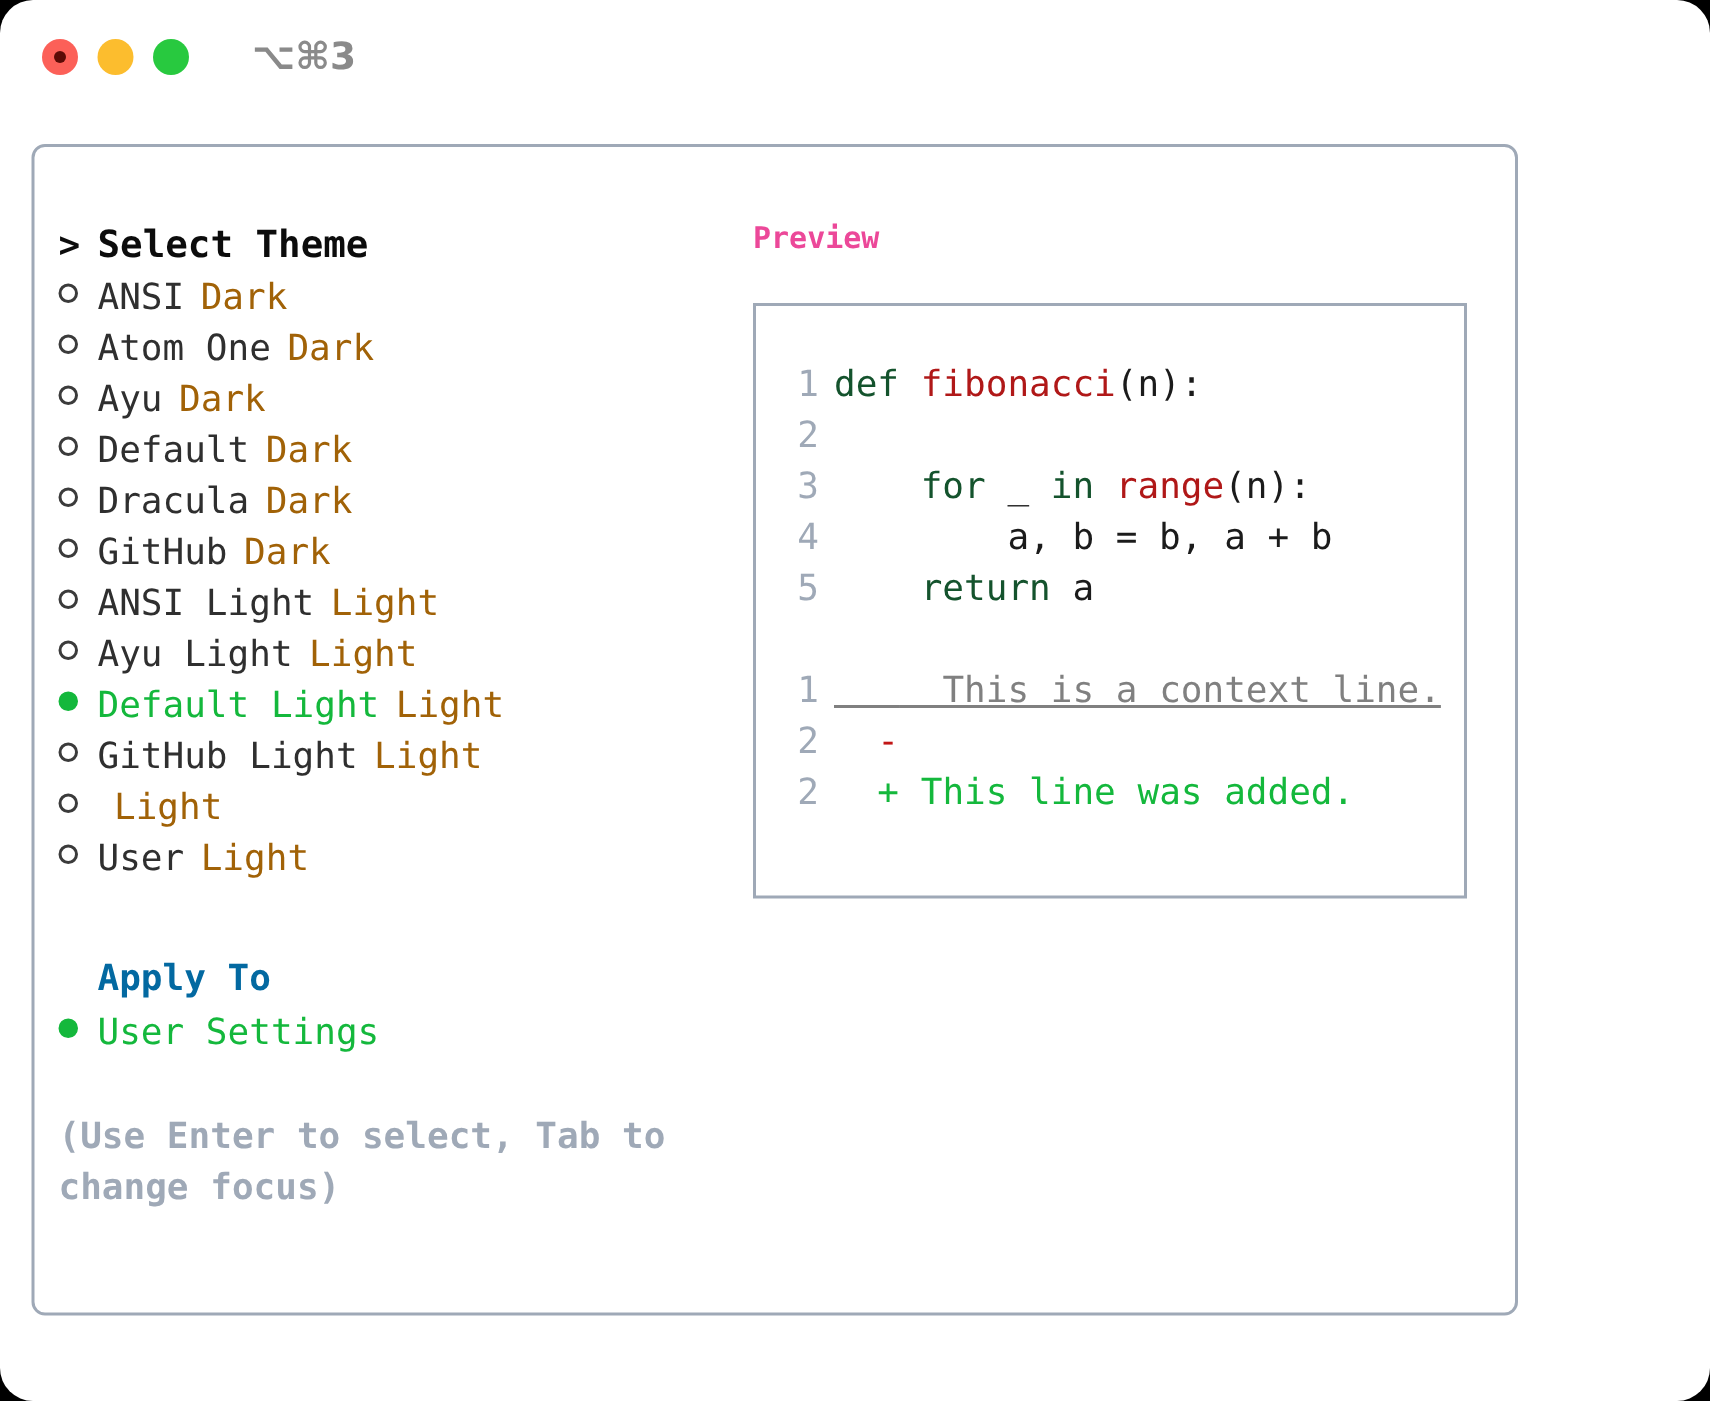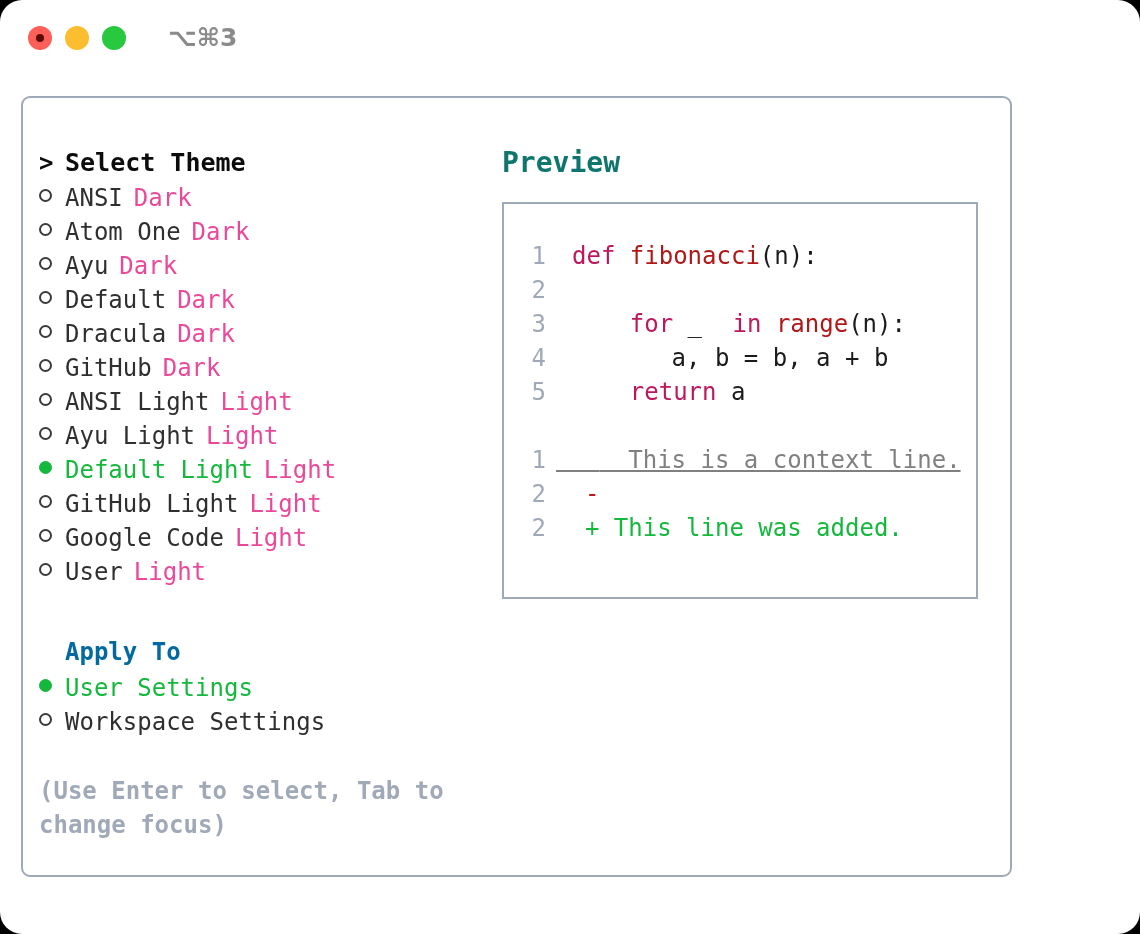--- a/index.html
+++ b/index.html
@@ -133,21 +133,21 @@
     font-weight: bold;
     color: #0c0c0c;
     font-size: 25px;
     height: 36px;
   }
   .header-row .marker { font-weight: bold; }
 
   .theme-name { color: #2f2f2f; }
   .theme-name.selected { color: #14b83c; }
   .theme-kind {
-    color: #ec4899;
+    color: #a16207;
     margin-left: 11px;
   }
 
   .section-title {
     font-weight: bold;
     color: #0369a1;
     font-size: 24px;
     height: 34px;
     padding-left: 26px;
     white-space: pre;
@@ -166,23 +166,23 @@
   }
 
   
   .right-col {
     position: absolute;
     left: 479px;
     top: 48px;
     width: 490px;
   }
   .preview-title {
-    font-size: 28px;
-    font-weight: bold;
-    color: #0f766e;
+    font-size: 20px;
+    font-weight: bold;
+    color: #ec4899;
     height: 36px;
   }
   .preview-box {
     margin-top: 20px;
     width: 476px;
     height: 397px;
     border: 2px solid #9fa9b7;
     box-sizing: border-box;
     background: #ffffff;
     padding: 38px 0 0 12px;
@@ -195,21 +195,21 @@
     white-space: pre;
   }
   .lineno {
     display: inline-block;
     width: 30px;
     flex: 0 0 30px;
     text-align: right;
     color: #9fa9b7;
     margin-right: 10px;
   }
-  .kw   { color: #be185d; margin-left: 16px; }
+  .kw   { color: #14532d; }
   .fn   { color: #b01818; }
   .plain{ color: #1b1b1b; }
   .ctx  { color: #808080; text-decoration: underline; }
   .del  { color: #c21616; }
   .add  { color: #14b83c; }
   .gap  { height: 34px; }
 </style>
 </head>
 <body>
 
@@ -237,30 +237,29 @@
             <div class="row"><span class="bullet-wrap"><span class="bullet empty"></span></span><span class="theme-name">ANSI</span><span class="theme-kind">Dark</span></div>
             <div class="row"><span class="bullet-wrap"><span class="bullet empty"></span></span><span class="theme-name">Atom One</span><span class="theme-kind">Dark</span></div>
             <div class="row"><span class="bullet-wrap"><span class="bullet empty"></span></span><span class="theme-name">Ayu</span><span class="theme-kind">Dark</span></div>
             <div class="row"><span class="bullet-wrap"><span class="bullet empty"></span></span><span class="theme-name">Default</span><span class="theme-kind">Dark</span></div>
             <div class="row"><span class="bullet-wrap"><span class="bullet empty"></span></span><span class="theme-name">Dracula</span><span class="theme-kind">Dark</span></div>
             <div class="row"><span class="bullet-wrap"><span class="bullet empty"></span></span><span class="theme-name">GitHub</span><span class="theme-kind">Dark</span></div>
             <div class="row"><span class="bullet-wrap"><span class="bullet empty"></span></span><span class="theme-name">ANSI Light</span><span class="theme-kind">Light</span></div>
             <div class="row"><span class="bullet-wrap"><span class="bullet empty"></span></span><span class="theme-name">Ayu Light</span><span class="theme-kind">Light</span></div>
             <div class="row"><span class="bullet-wrap"><span class="bullet filled"></span></span><span class="theme-name selected">Default Light</span><span class="theme-kind">Light</span></div>
             <div class="row"><span class="bullet-wrap"><span class="bullet empty"></span></span><span class="theme-name">GitHub Light</span><span class="theme-kind">Light</span></div>
-            <div class="row"><span class="bullet-wrap"><span class="bullet empty"></span></span><span class="theme-name">Google Code</span><span class="theme-kind">Light</span></div>
+            <div class="row"><span class="bullet-wrap"><span class="bullet empty"></span></span><span class="theme-kind">Light</span></div>
             <div class="row"><span class="bullet-wrap"><span class="bullet empty"></span></span><span class="theme-name">User</span><span class="theme-kind">Light</span></div>
           </div>
 
         <div class="spacer-lg"></div>
 
         <div class="section-title">Apply To</div>
         <div id="apply-list">
             <div class="row"><span class="bullet-wrap"><span class="bullet filled"></span></span><span class="theme-name selected">User Settings</span></div>
-            <div class="row"><span class="bullet-wrap"><span class="bullet empty"></span></span><span class="theme-name">Workspace Settings</span></div>
           </div>
 
         <div class="spacer-md"></div>
         <div class="hint">(Use Enter to select, Tab to change focus)</div>
       </div>
 
       <div class="right-col">
         <div class="preview-title">Preview</div>
         <div class="preview-box">
           <div id="code-block">

